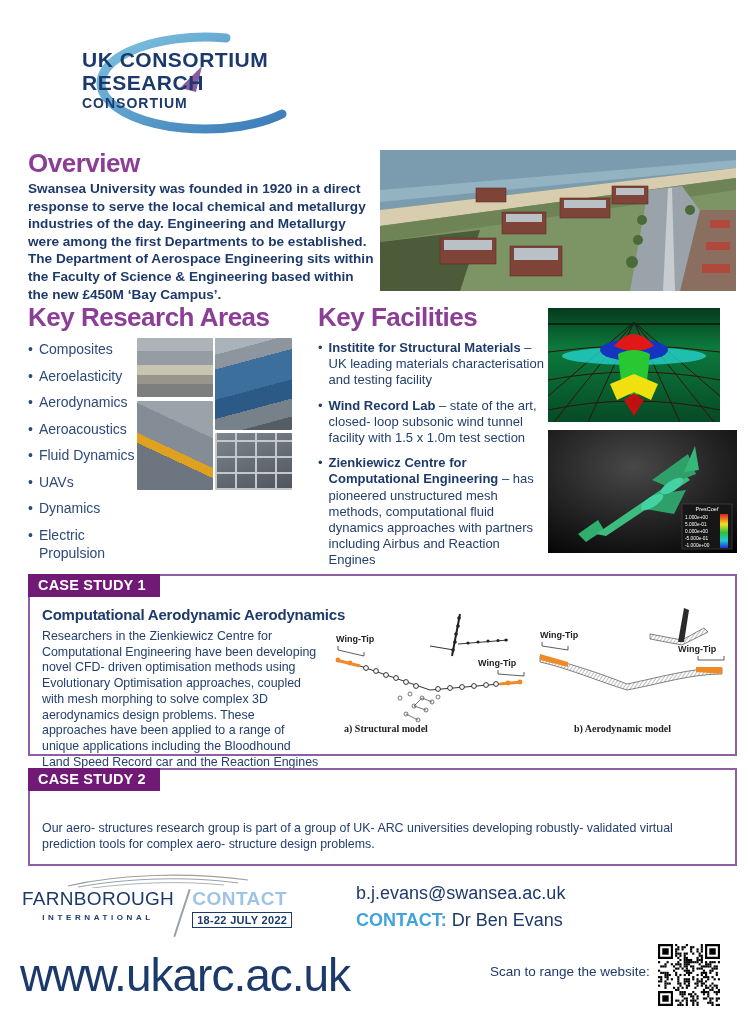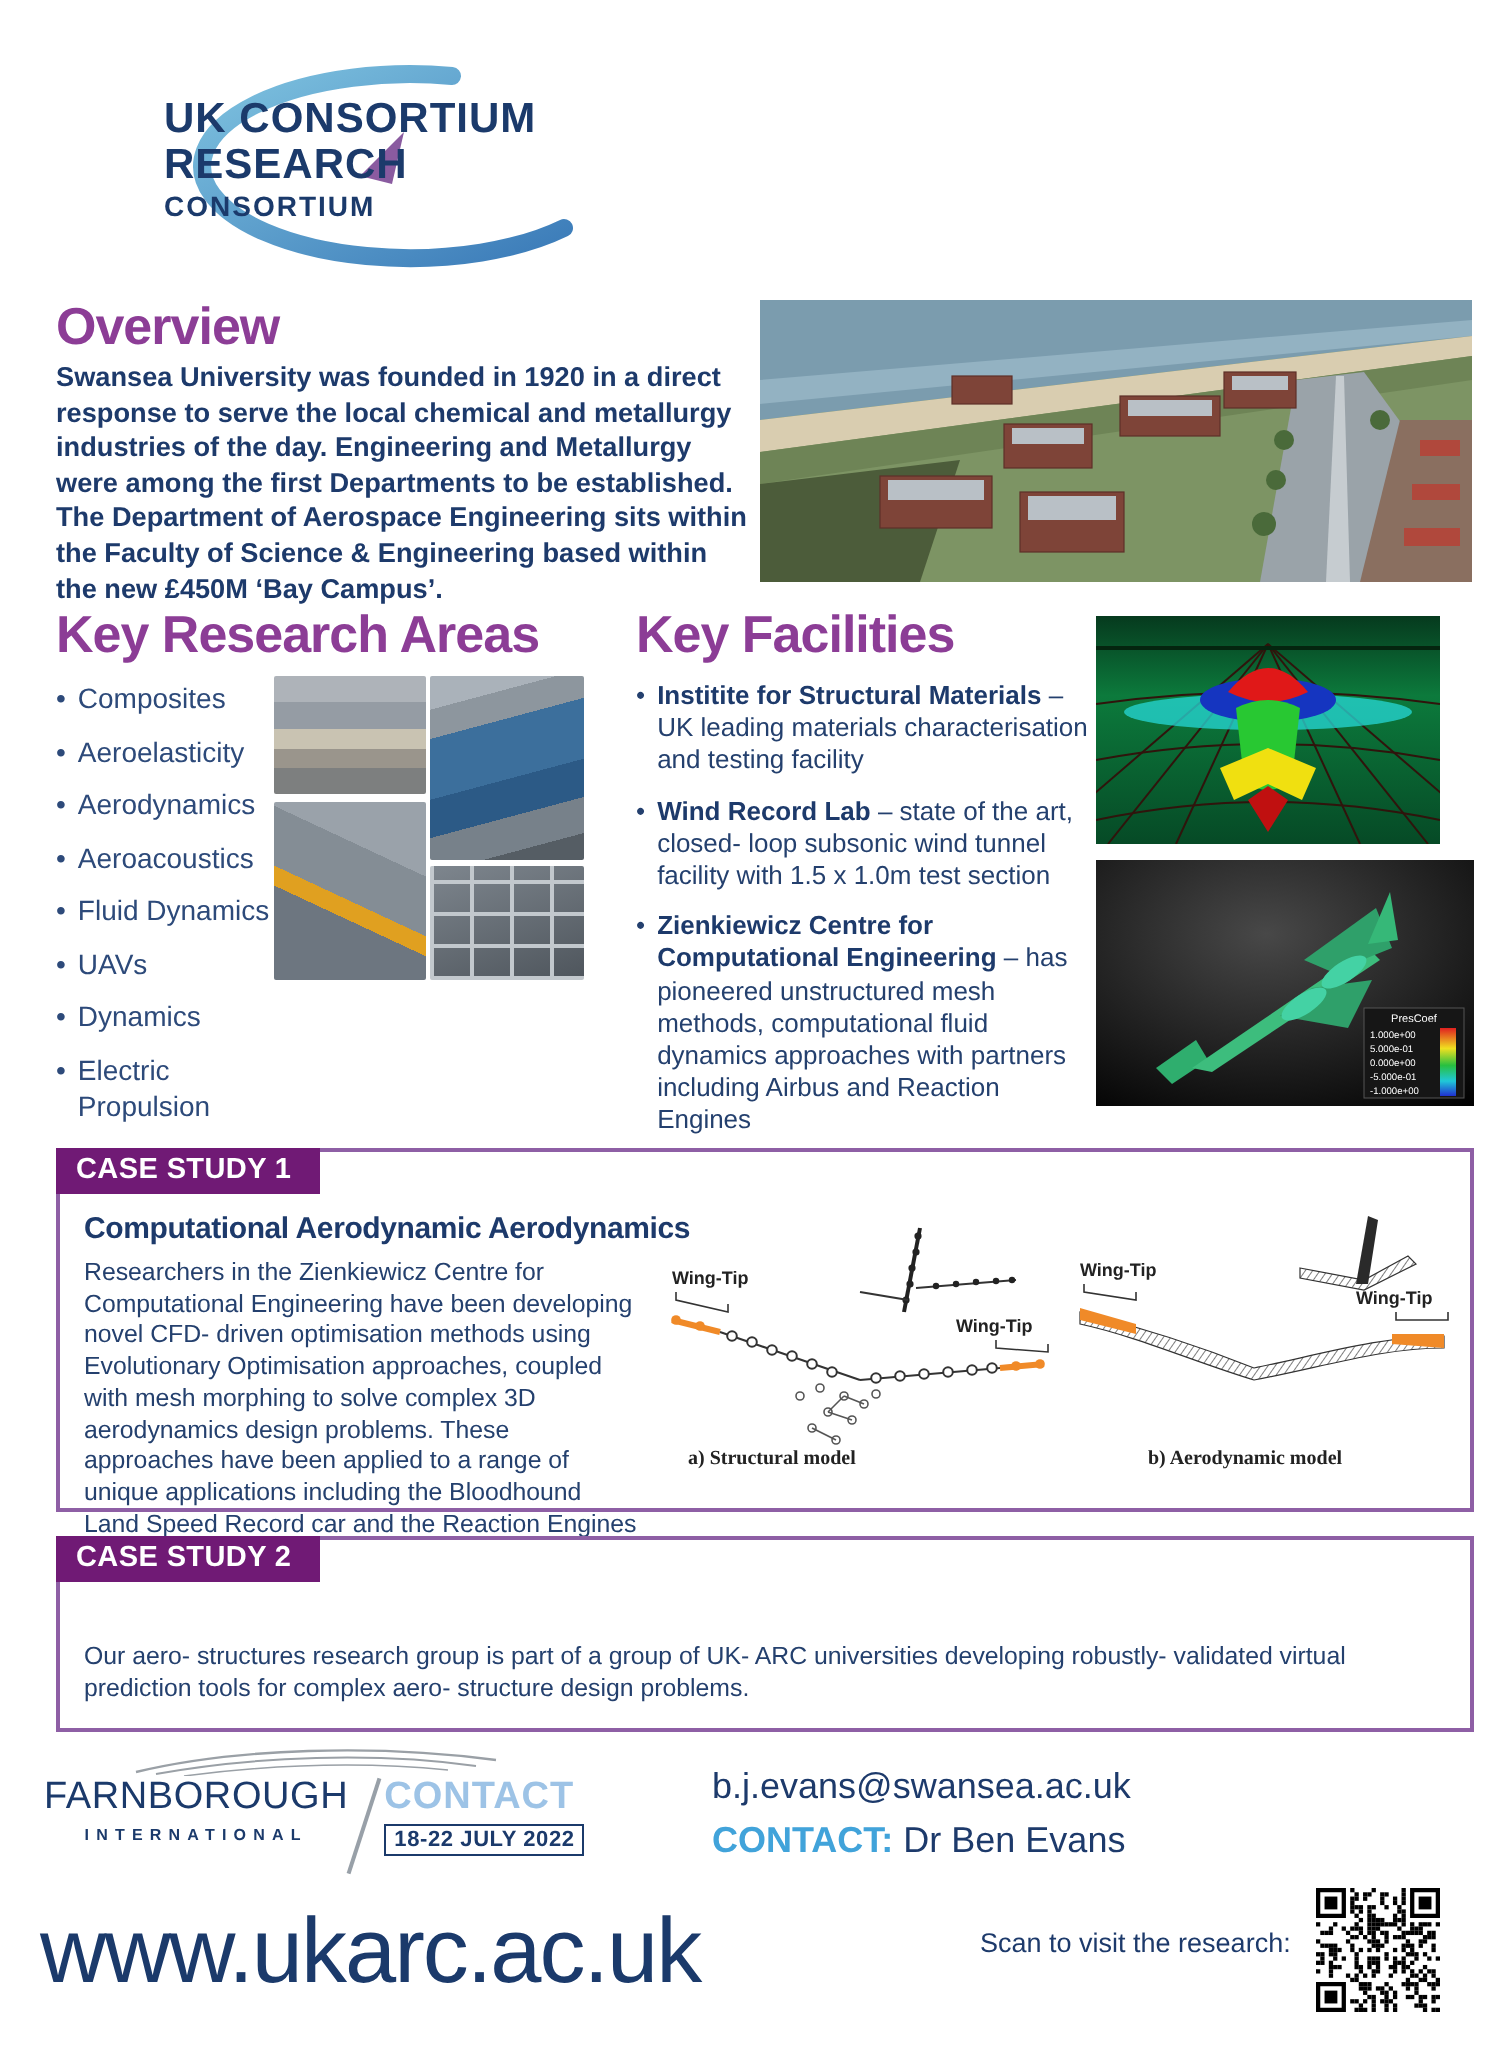--- a/index.html
+++ b/index.html
@@ -384,21 +384,21 @@
       </div>
     </div>
   </div>
 
   <div class="abs contact">
     <div>b.j.evans@swansea.ac.uk</div>
     <div><span class="c-label">CONTACT:</span><span> Dr Ben Evans</span></div>
   </div>
 
   <div class="abs website">www.ukarc.ac.uk</div>
-  <div class="abs scan">Scan to visit the research:</div>
+  <div class="abs scan">Scan to range the website:</div>
 
   <svg class="abs qr" viewBox="0 0 29 29">
     <rect width="29" height="29" fill="#fff"></rect>
     <g fill="#000">
       <path d="M0 0 h7 v7 h-7 Z M1 1 v5 h5 v-5 Z" fill-rule="evenodd"></path>
       <rect x="2" y="2" width="3" height="3"></rect>
       <path d="M22 0 h7 v7 h-7 Z M23 1 v5 h5 v-5 Z" fill-rule="evenodd"></path>
       <rect x="24" y="2" width="3" height="3"></rect>
       <path d="M0 22 h7 v7 h-7 Z M1 23 v5 h5 v-5 Z" fill-rule="evenodd"></path>
       <rect x="2" y="24" width="3" height="3"></rect>

